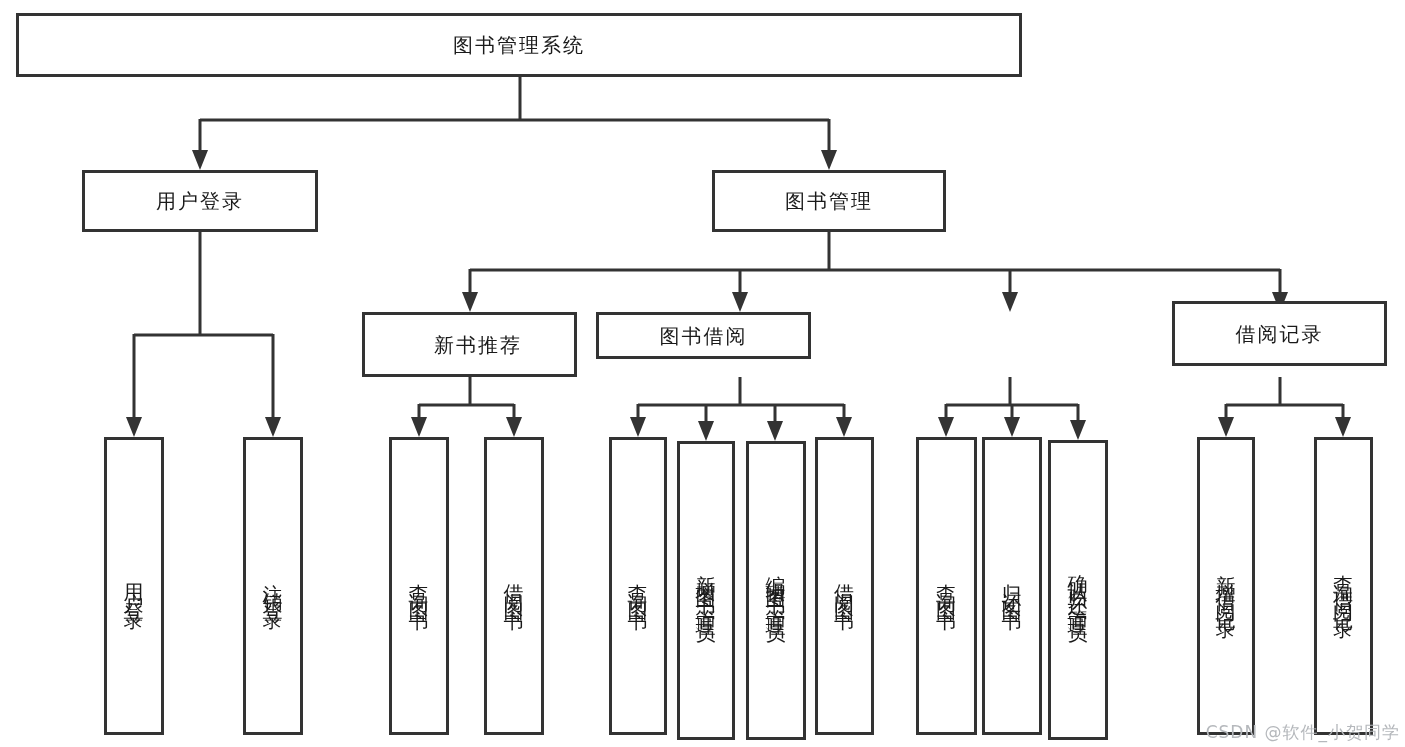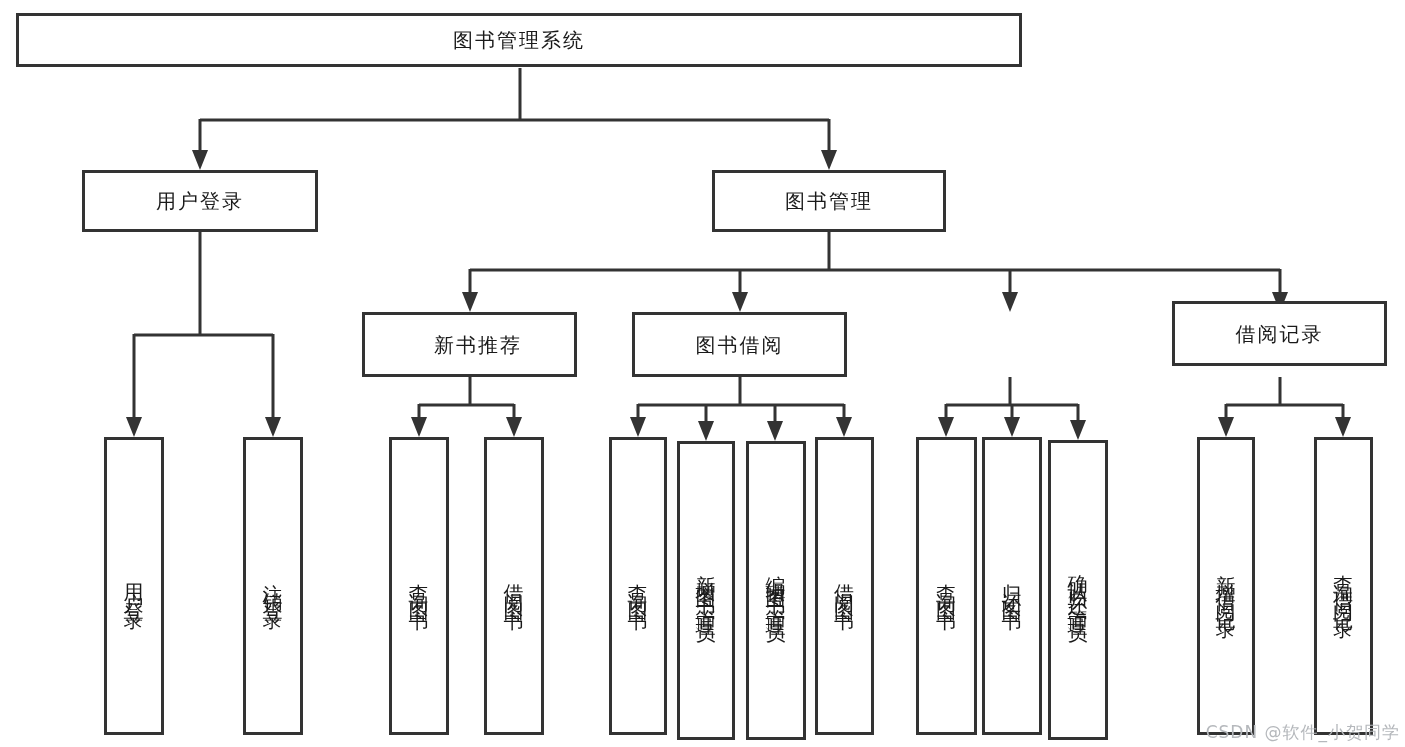--- a/index.html
+++ b/index.html
@@ -18,27 +18,27 @@
     border: 3px solid #333333; background: #ffffff;
     display: flex; align-items: center; justify-content: center;
     color: #1a1a1a; font-size: 20px; letter-spacing: 2px;
     line-height: 1.2; white-space: nowrap;
   }
   .leaf {
     writing-mode: vertical-rl; text-orientation: mixed;
     letter-spacing: 9px; font-size: 20px; white-space: nowrap;
   }
   
-  #n-root        { left: 16px;   top: 13px;  width: 1006px; height: 54px; }
+  #n-root        { left: 16px;   top: 13px;  width: 1006px; height: 64px; }
   
   #n-user-login  { left: 82px;   top: 170px; width: 236px;  height: 62px; }
   #n-book-mgmt   { left: 712px;  top: 170px; width: 234px;  height: 62px; }
   
   #n-new-rec     { left: 362px;  top: 312px; width: 215px;  height: 65px; padding-left: 17px; }
-  #n-book-borrow { left: 632px;  top: 312px; width: 215px;  height: 65px; }
+  #n-book-borrow { left: 596px;  top: 312px; width: 215px;  height: 47px; }
   #n-current     { left: 902px;  top: 312px; width: 215px;  height: 65px; }
   #n-records     { left: 1172px; top: 301px; width: 215px;  height: 65px; }
   
   #l-user-login  { left: 104px;  top: 437px; width: 60px; height: 298px; }
   #l-logout      { left: 243px;  top: 437px; width: 60px; height: 298px; }
   #l-query-1     { left: 389px;  top: 437px; width: 60px; height: 298px; }
   #l-borrow-1    { left: 484px;  top: 437px; width: 60px; height: 298px; }
   #l-query-2     { left: 609px;  top: 437px; width: 58px; height: 298px; }
   #l-add-book    { left: 677px;  top: 441px; width: 58px; height: 299px; letter-spacing: 7px; }
   #l-edit-book   { left: 746px;  top: 441px; width: 60px; height: 299px; letter-spacing: 7px; }

